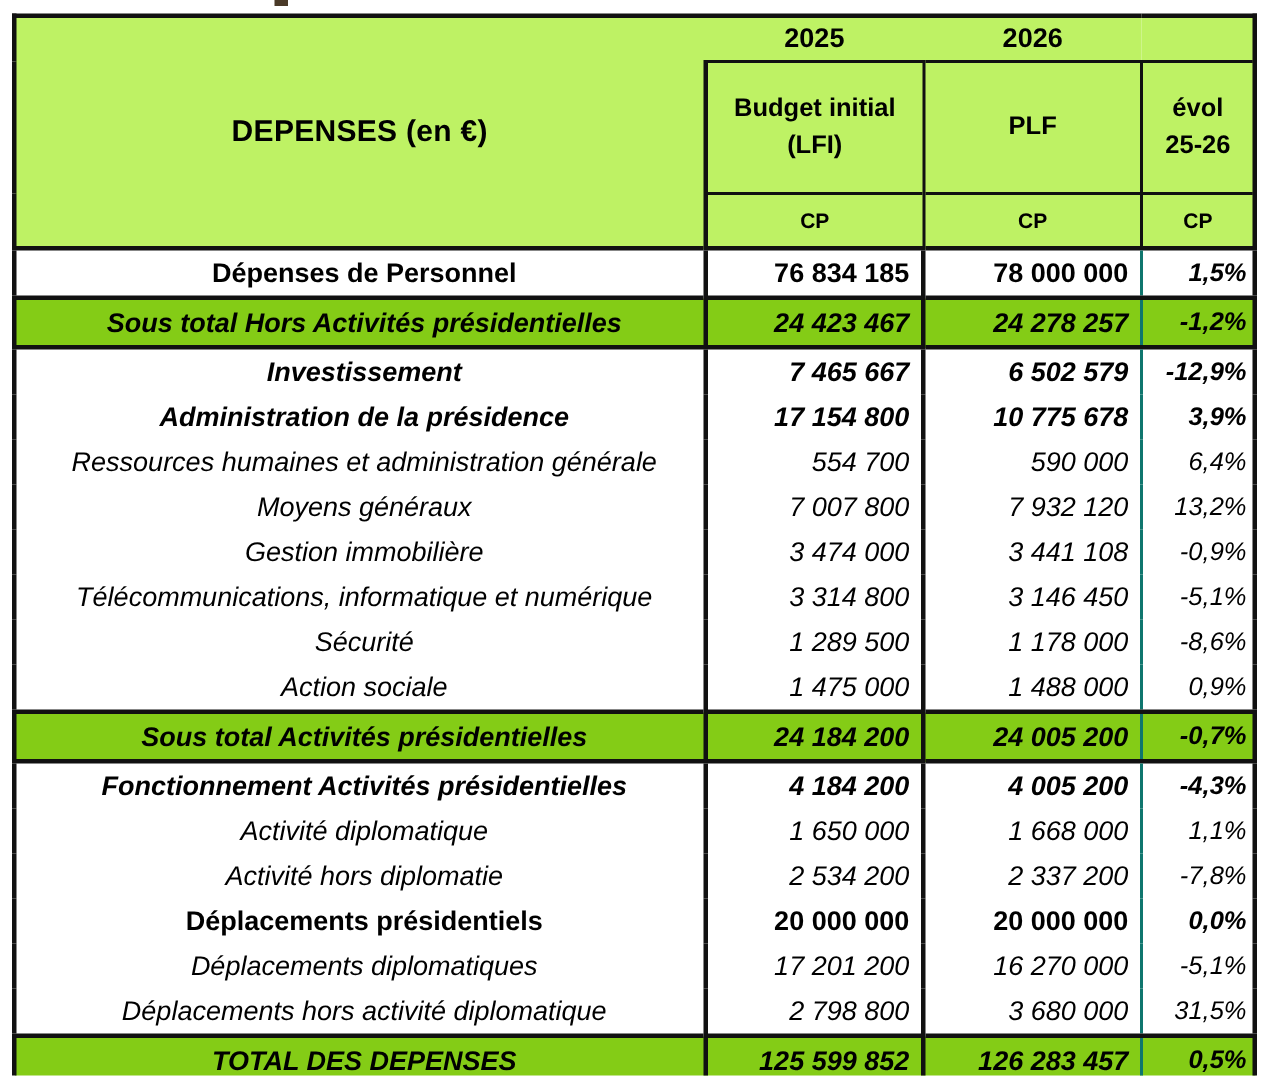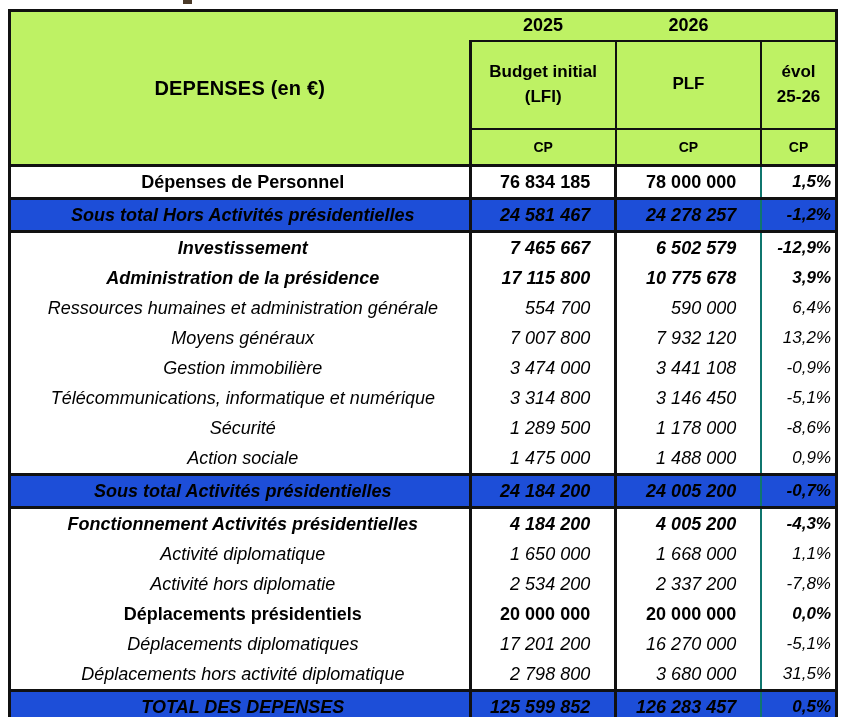--- a/index.html
+++ b/index.html
@@ -69,35 +69,35 @@
   tbody td {
     padding: 0;
     height: 30px;
     font-size: 18px;
     vertical-align: middle;
     white-space: nowrap;
     overflow: visible;
     background: #fff;
   }
   tbody td.row-label { text-align: center;  padding-left: 6px; margin-left: 36px; }
-  tbody td.num       { text-align: right; padding-right: 24px; border-left: 3px solid #111; }
+  tbody td.num       { text-align: right; padding-right: 8px; border-left: 3px solid #111; }
   tbody td.pct       { text-align: right; padding-right: 4px; border-left: 2px solid #0f766e; font-size: 17px; }
 
   
   tr.row-bold td.row-label,
   tr.row-bold td.num  { font-weight: bold; }
   tr.row-bold td.pct  { font-weight: bold; font-style: italic; }
 
   tr.row-bolditalic td { font-weight: bold; font-style: italic; }
 
   tr.row-italic td { font-style: italic; }
 
   tr.row-subtotal td,
   tr.row-total td {
-    background: #1d4ed8;
+    background: #84cc16;
     font-weight: bold;
     font-style: italic;
     border-top: 3px solid #111;
     border-bottom: 3px solid #111;
   }
   tr.thick-top td { border-top: 3px solid #111; }
 </style>
 </head>
 <body>
 
@@ -138,33 +138,33 @@
     </thead>
     <tbody>
         <tr class="row-bold thick-top">
           <td class="row-label">Dépenses de Personnel</td>
           <td class="num">76 834 185</td>
           <td class="num">78 000 000</td>
           <td class="pct">1,5%</td>
         </tr>
         <tr class="row-subtotal">
           <td class="row-label">Sous total Hors Activités présidentielles</td>
-          <td class="num">24 581 467</td>
+          <td class="num">24 423 467</td>
           <td class="num">24 278 257</td>
           <td class="pct">-1,2%</td>
         </tr>
         <tr class="row-bolditalic">
           <td class="row-label">Investissement</td>
           <td class="num">7 465 667</td>
           <td class="num">6 502 579</td>
           <td class="pct">-12,9%</td>
         </tr>
         <tr class="row-bolditalic">
           <td class="row-label">Administration de la présidence</td>
-          <td class="num">17 115 800</td>
+          <td class="num">17 154 800</td>
           <td class="num">10 775 678</td>
           <td class="pct">3,9%</td>
         </tr>
         <tr class="row-italic">
           <td class="row-label">Ressources humaines et administration générale</td>
           <td class="num">554 700</td>
           <td class="num">590 000</td>
           <td class="pct">6,4%</td>
         </tr>
         <tr class="row-italic">

